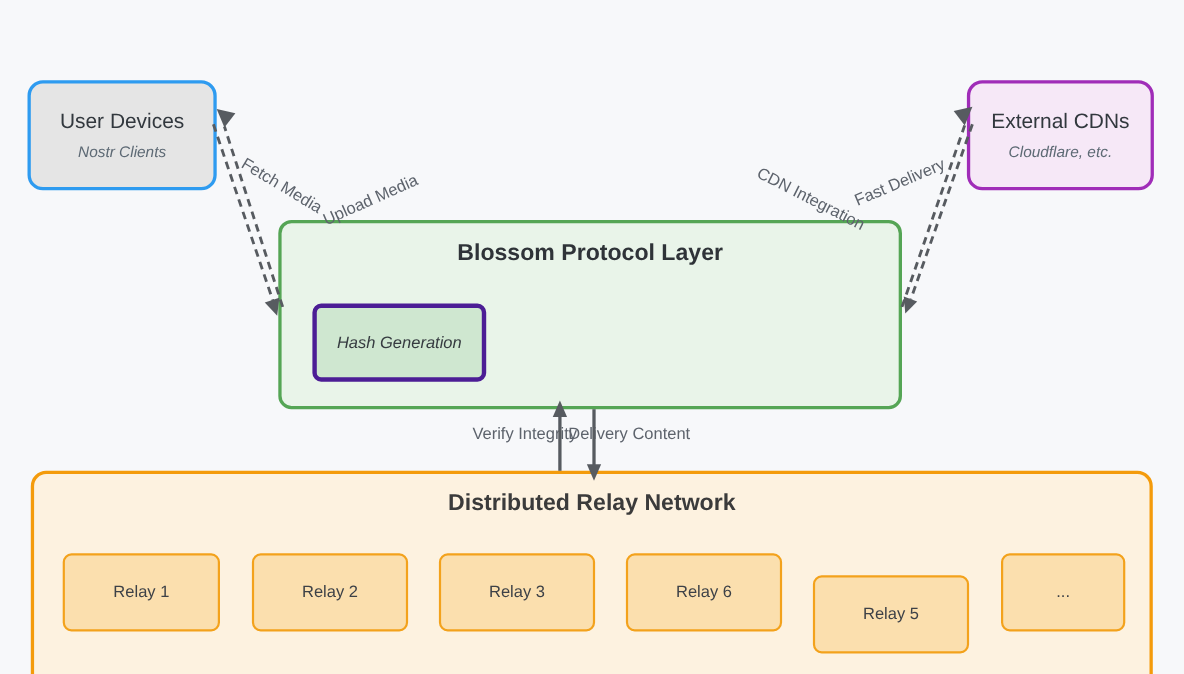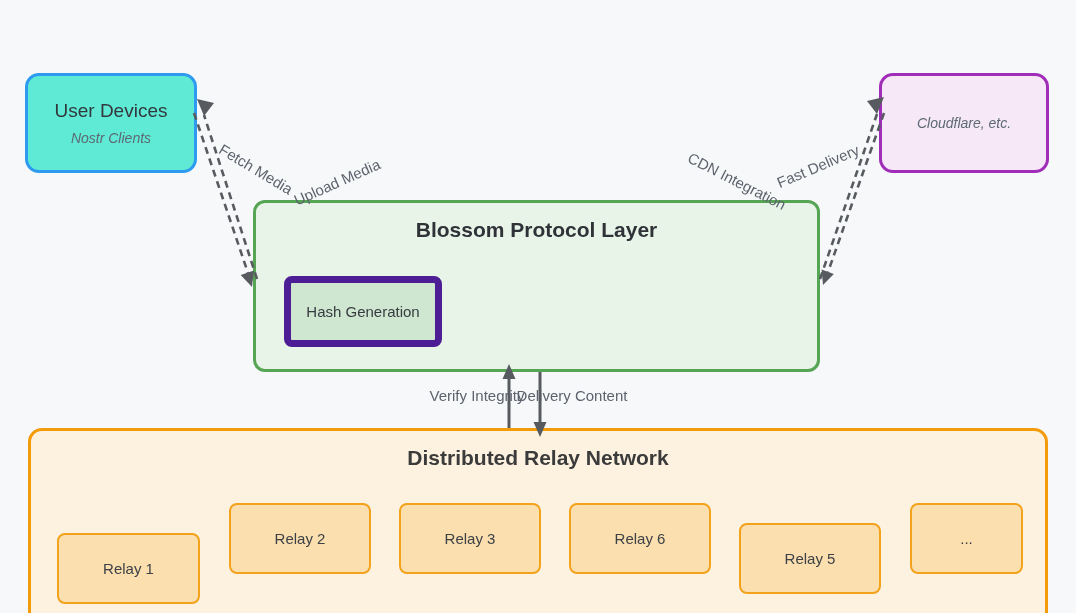--- a/index.html
+++ b/index.html
@@ -7,42 +7,42 @@
     position:relative;width:1076px;height:613px;background:#f7f8fa;
     font-family:"Liberation Sans",sans-serif;overflow:hidden;
   }
   .node{position:absolute;box-sizing:border-box;}
 
   
   .endpoint{
     display:flex;flex-direction:column;align-items:center;justify-content:center;
     gap:8px;border-radius:14px;z-index:1;
   }
-  .node-user{left:25px;top:73px;width:172px;height:100px;background:#5eead4;border:3px solid #2e9bf0;}
+  .node-user{left:25px;top:73px;width:172px;height:100px;background:#e5e5e5;border:3px solid #2e9bf0;}
   .node-cdn{left:879px;top:73px;width:170px;height:100px;background:#f6e8f7;border:3px solid #a02db8;}
   .endpoint .title{font-size:19px;color:#32383e;}
   .endpoint .subtitle{font-size:14px;color:#5d6974;font-style:italic;}
 
   
   .node-blossom{left:253px;top:200px;width:567px;height:172px;background:#e9f4e9;border:3px solid #55a555;border-radius:12px;z-index:1;}
   .container-title{position:absolute;left:0;top:15px;width:100%;text-align:center;font-weight:bold;font-size:21px;color:#2f3338;}
   .subnode{
     position:absolute;display:flex;align-items:center;justify-content:center;
     border-radius:8px;font-size:15px;color:#363b40;box-sizing:border-box;
   }
-  .green-sub{top:73px;height:71px;background:#cfe7d0;border:7px solid #4c1d95;}
+  .green-sub{top:73px;height:71px;background:#cfe7d0;border:4px solid #4c1d95;font-style:italic;}
   .sub-hash{left:28px;width:158px;}
   .sub-load{left:207px;width:156px;}
   .sub-verif{left:385px;width:155px;}
 
   
   .node-relay{left:28px;top:428px;width:1020px;height:200px;background:#fdf2e0;border:3px solid #f49b0b;border-radius:14px;z-index:1;text-decoration:underline;}
   .node-relay .container-title{color:#3b3b3b;}
   .orange-sub{top:72px;height:71px;background:#fbdfae;border:2px solid #f3a21c;color:#3d4147;}
-  .sub-r1{left:26px;width:143px;margin-top:30px;}
+  .sub-r1{left:26px;width:143px;}
   .sub-r2{left:198px;width:142px;}
   .sub-r3{left:368px;width:142px;text-align:right;}
   .sub-r4{left:538px;width:142px;}
   .sub-r5{left:708px;width:142px;margin-top:20px;}
   .sub-rdots{left:879px;width:113px;}
 
   
   .edge-label{
     position:absolute;font-size:15px;color:#5d636c;white-space:nowrap;z-index:2;
   }
@@ -64,20 +64,21 @@
 <body>
 
 <div class="canvas">
 
   <div class="node endpoint node-user">
     <div class="title">User Devices</div>
     <div class="subtitle">Nostr Clients</div>
   </div>
 
   <div class="node endpoint node-cdn">
+    <div class="title">External CDNs</div>
     <div class="subtitle">Cloudflare, etc.</div>
   </div>
 
   <div class="node node-blossom">
     <div class="container-title">Blossom Protocol Layer</div>
     <div class="subnode green-sub sub-hash">Hash Generation</div>
   </div>
 
   <div class="node node-relay">
     <div class="container-title">Distributed Relay Network</div>

